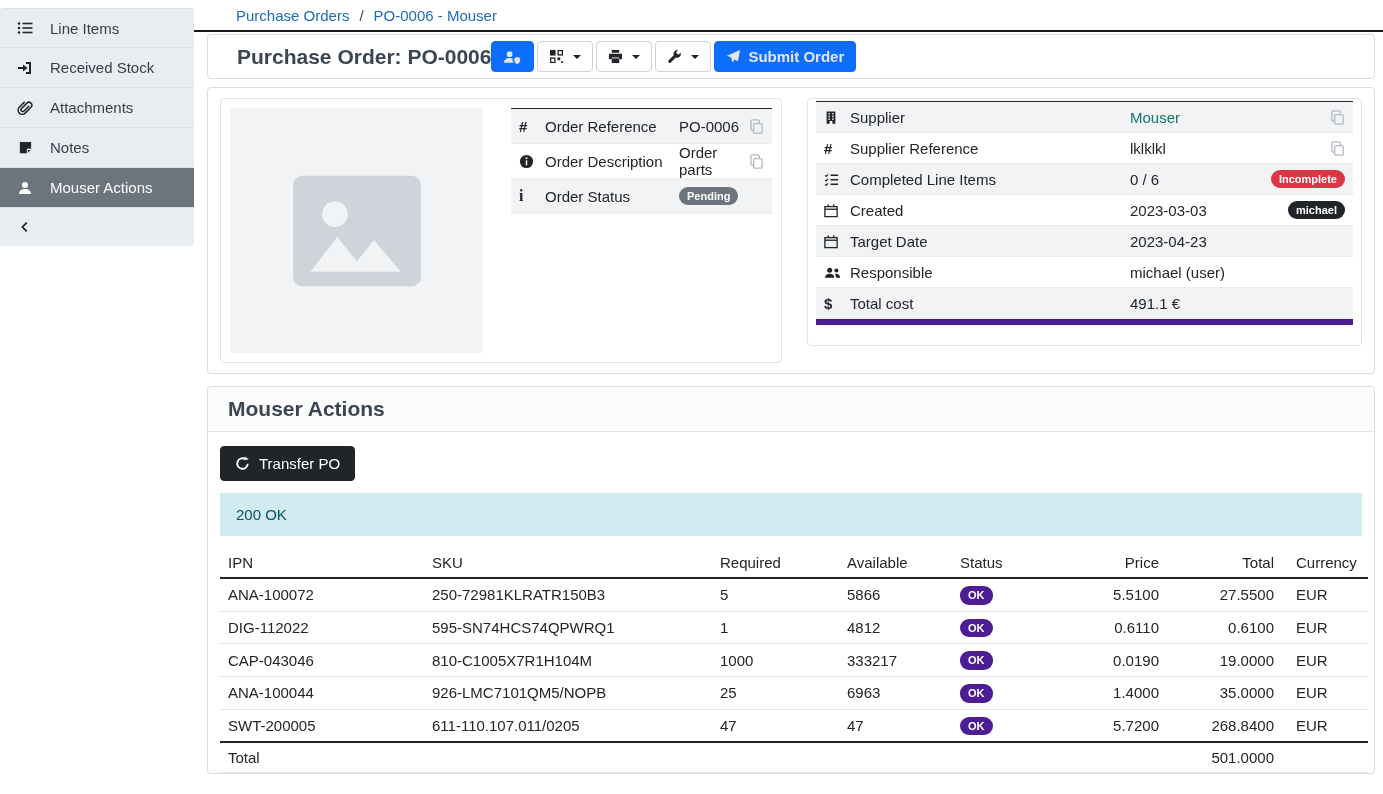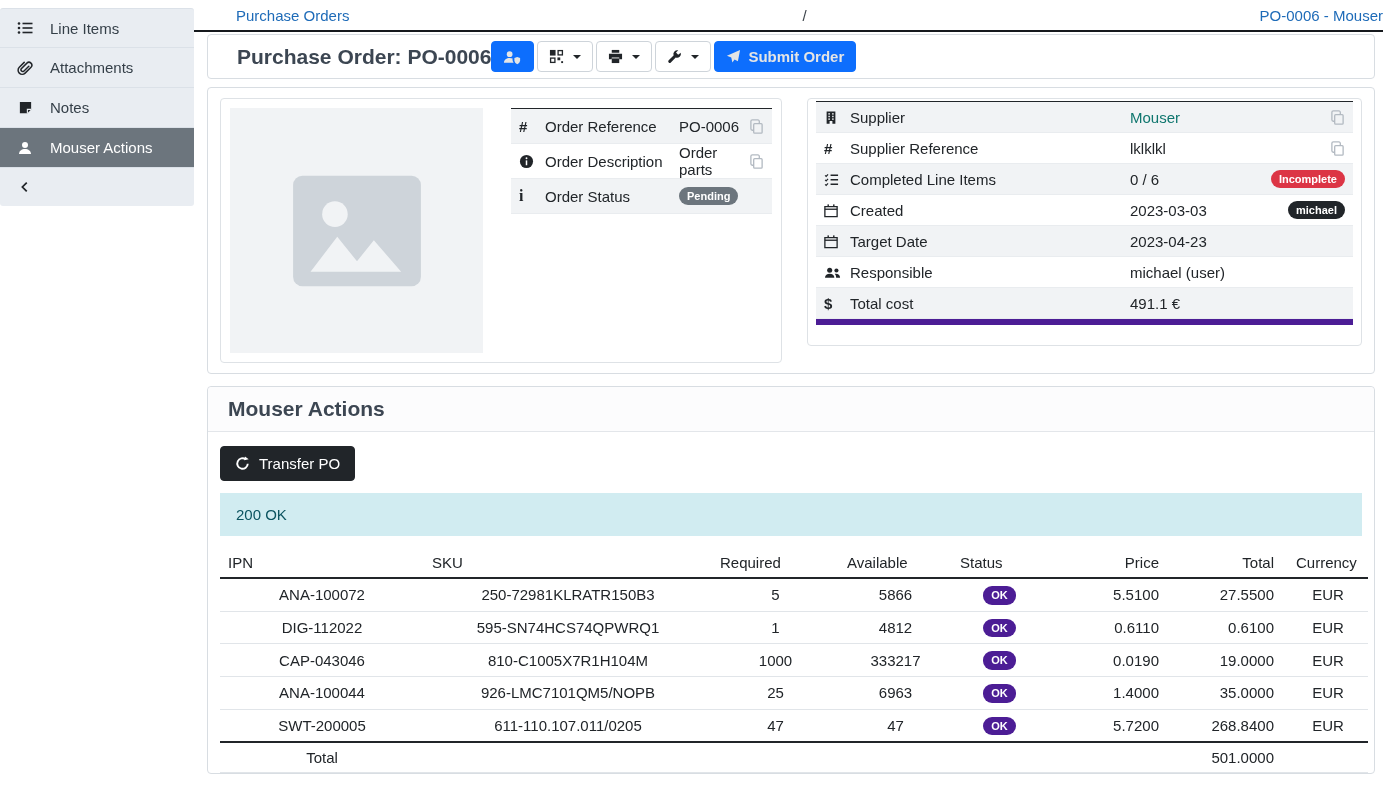--- a/index.html
+++ b/index.html
@@ -21,21 +21,21 @@
   .side-item.active { background:#6c757d; color:#fff; }
   .side-item.active .sicon { color:#fff; }
   .sicon { width:18px; display:flex; justify-content:center; color:#212529; flex-shrink:0; }
   .side-collapse { display:flex; align-items:center; height:38px; padding:0 16px;
     background:#e9edf2; color:#212529; cursor:pointer; border-radius:0 0 3px 3px; }
 
   
   .main { flex:1; min-width:0; display:flex; flex-direction:column; }
   .breadcrumb-bar {
     height:32px; display:flex; align-items:center; gap:10px; padding-left:42px;
-    border-bottom:2px solid #16191d; background:#fff;justify-content:space-between;
+    border-bottom:2px solid #16191d; background:#fff;
   }
   .crumb { color:#1e6bb8; text-decoration:none; cursor:pointer; }
   .crumb-sep { color:#3c434a; }
 
   .content { padding:2px 8px 0 13px; }
   .panel { border:1px solid #d8dde2; border-radius:4px; background:#fff; }
 
   
   .header-panel { display:flex; align-items:center; justify-content:flex-start; padding:6px 29px; }
   .page-title { font-size:21px; font-weight:600; color:#3c4652; margin:0; }
@@ -86,21 +86,21 @@
   .panel-body { padding:14px 12px 0 12px; }
   .btn-dark { display:inline-flex; align-items:center; gap:9px; background:#212529; color:#fff;
     border:1px solid #212529; border-radius:4px; padding:8px 14px; font-size:15px;
     font-family:inherit; cursor:pointer; }
   .alert-info { margin-top:12px; background:#d1ecf1; color:#0c5460; border-radius:0;
     padding:13px 16px; }
 
   .parts-table { width:100%; margin-top:12px; border-collapse:collapse; table-layout:fixed; }
   .parts-table th { text-align:left; font-weight:400; padding:6px 8px;
     border-bottom:2px solid #212529; }
-  .parts-table td { padding:6px 8px; border-bottom:1px solid #e1e5e9;text-align:center; }
+  .parts-table td { padding:6px 8px; border-bottom:1px solid #e1e5e9; }
   .parts-table .num { text-align:right; }
   .parts-table .cur { padding-left:14px; }
   .parts-table tfoot td { border-top:2px solid #212529; border-bottom:1px solid #e1e5e9; }
   svg { display:block; }
 </style>
 </head>
 <body>
 
 <div class="layout">
 
@@ -110,20 +110,29 @@
         <svg width="16" height="16" viewBox="0 0 16 16" fill="currentColor">
             <circle cx="2" cy="3.5" r="1.3"></circle>
             <circle cx="2" cy="8" r="1.3"></circle>
             <circle cx="2" cy="12.5" r="1.3"></circle>
             <rect x="5.5" y="2.7" width="10" height="1.6"></rect>
             <rect x="5.5" y="7.2" width="10" height="1.6"></rect>
             <rect x="5.5" y="11.7" width="10" height="1.6"></rect>
           </svg>
       </span>
       <span>Line Items</span>
+    </div>
+    <div class="side-item">
+      <span class="sicon">
+        <svg width="16" height="16" viewBox="0 0 16 16" fill="currentColor">
+            <path d="M6 4.5V7H1v2h5v2.5L10.5 8 6 4.5z"></path>
+            <path d="M9 2h5v12H9v-2h3V4H9V2z"></path>
+          </svg>
+      </span>
+      <span>Received Stock</span>
     </div>
     <div class="side-item">
       <span class="sicon">
         <svg width="16" height="16" viewBox="0 0 16 16" fill="none" stroke="currentColor" stroke-width="1.5" stroke-linecap="round">
             <path d="M11.8 6.2l-5 5a1.8 1.8 0 0 1-2.5-2.5l5.6-5.6a2.9 2.9 0 0 1 4.1 4.1l-5.9 5.9a4.1 4.1 0 0 1-5.8-5.8l4.9-4.9"></path>
           </svg>
       </span>
       <span>Attachments</span>
     </div>
     <div class="side-item">

